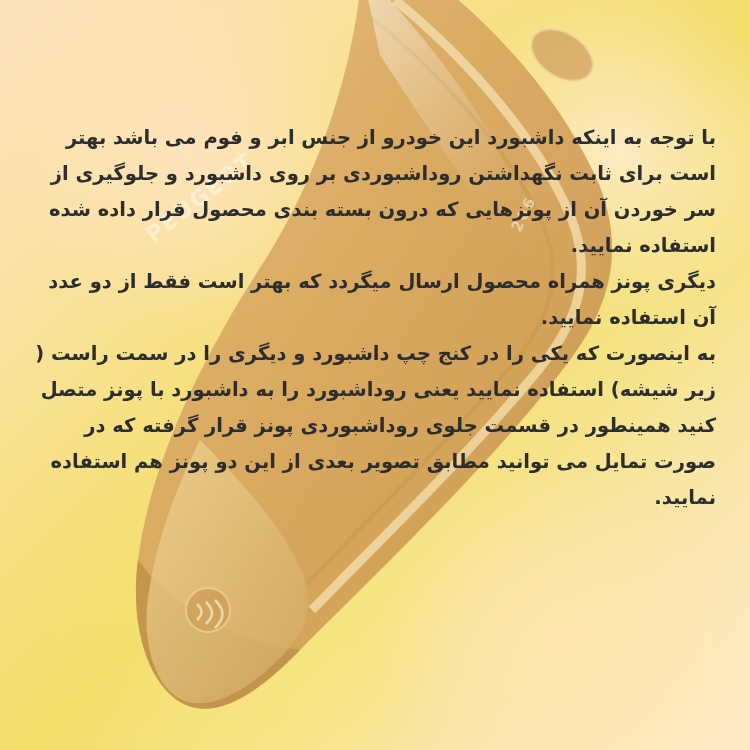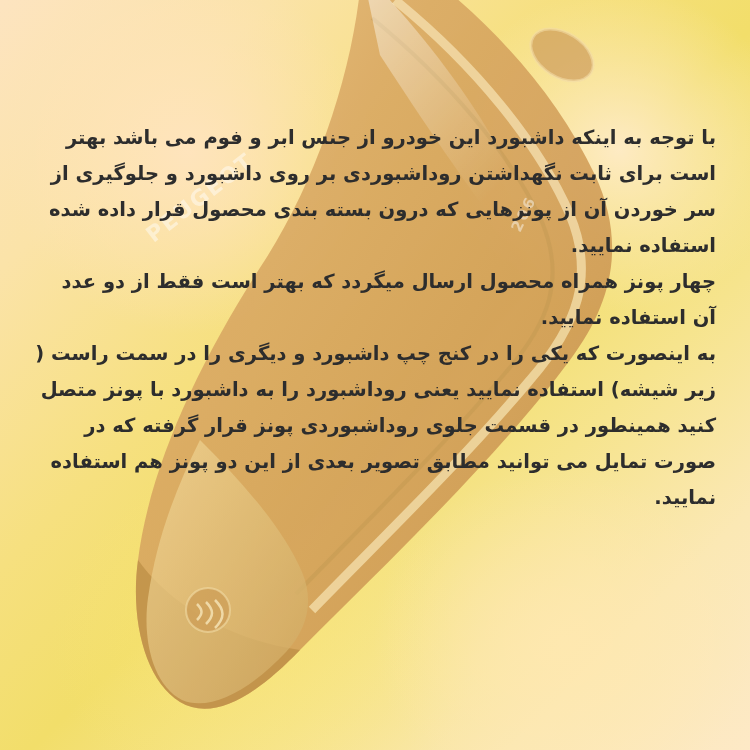--- a/index.html
+++ b/index.html
@@ -176,17 +176,17 @@
         <ellipse cx="512" cy="95" rx="34" ry="22" transform="rotate(32 512 95)" fill="none" stroke="#f1daa9" stroke-opacity="0.6" stroke-width="3"></ellipse>
       </g>
     </svg>
   </div>
 
   <div class="watermark one">PEUGEOT</div>
   <div class="watermark two">206</div>
 
   <div class="text-layer">
     <p class="para">با توجه به اینکه داشبورد این خودرو از جنس ابر و فوم می باشد بهتر است برای ثابت نگهداشتن روداشبوردی بر روی داشبورد و جلوگیری از سر خوردن آن از پونزهایی که درون بسته بندی محصول قرار داده شده استفاده نمایید.</p>
-    <p class="para">چهار پونز همراه محصول ارسال میگردد که بهتر است فقط از دو عدد آن استفاده نمایید.</p>
+    <p class="para">دیگری پونز همراه محصول ارسال میگردد که بهتر است فقط از دو عدد آن استفاده نمایید.</p>
     <p class="para">به اینصورت که یکی را در کنج  چپ داشبورد و دیگری را در سمت راست ( زیر شیشه) استفاده نمایید یعنی روداشبورد را به داشبورد با پونز متصل کنید همینطور در قسمت جلوی روداشبوردی پونز قرار گرفته که در صورت تمایل می توانید مطابق تصویر بعدی از این دو پونز هم استفاده نمایید.</p>
   </div>
 
 </div>
 
 </body></html>

